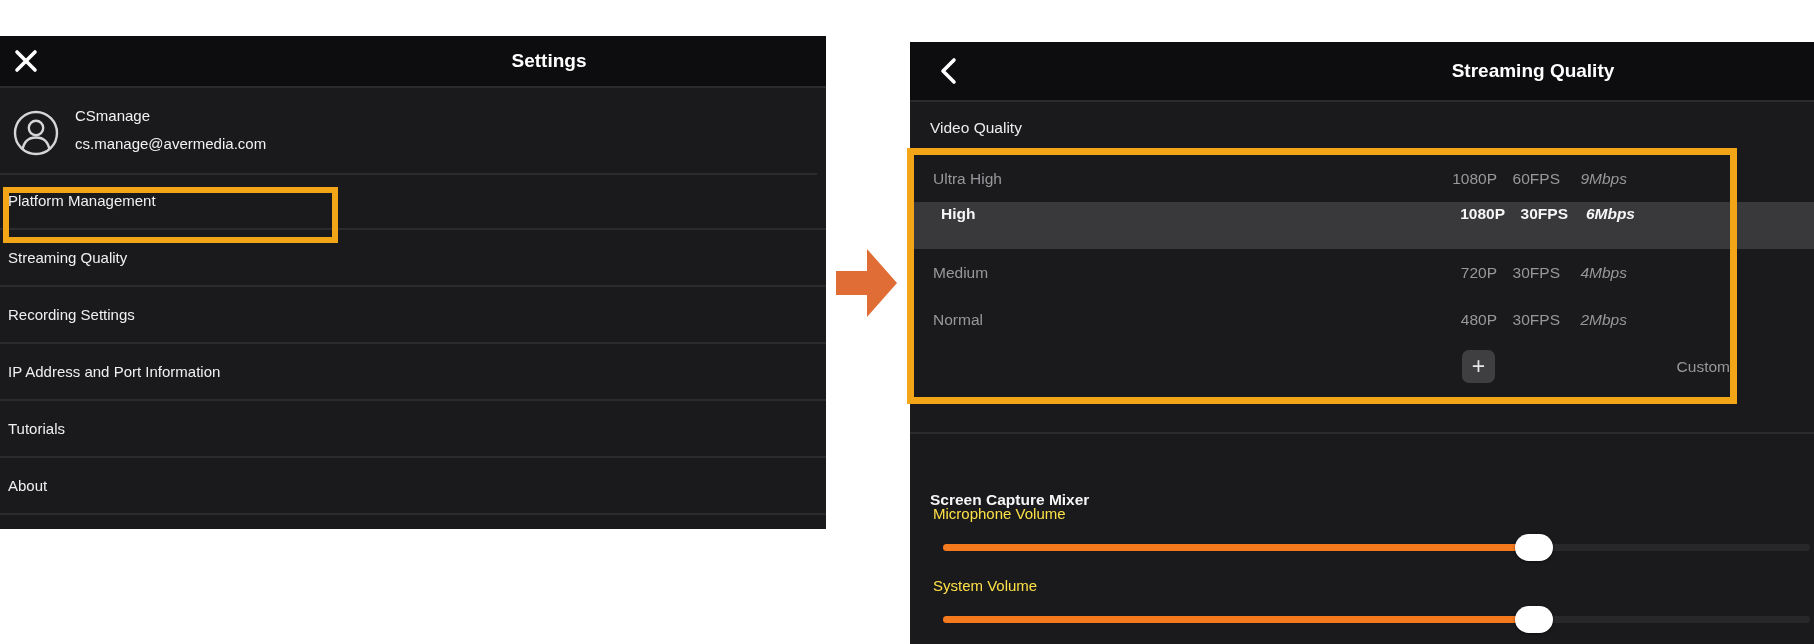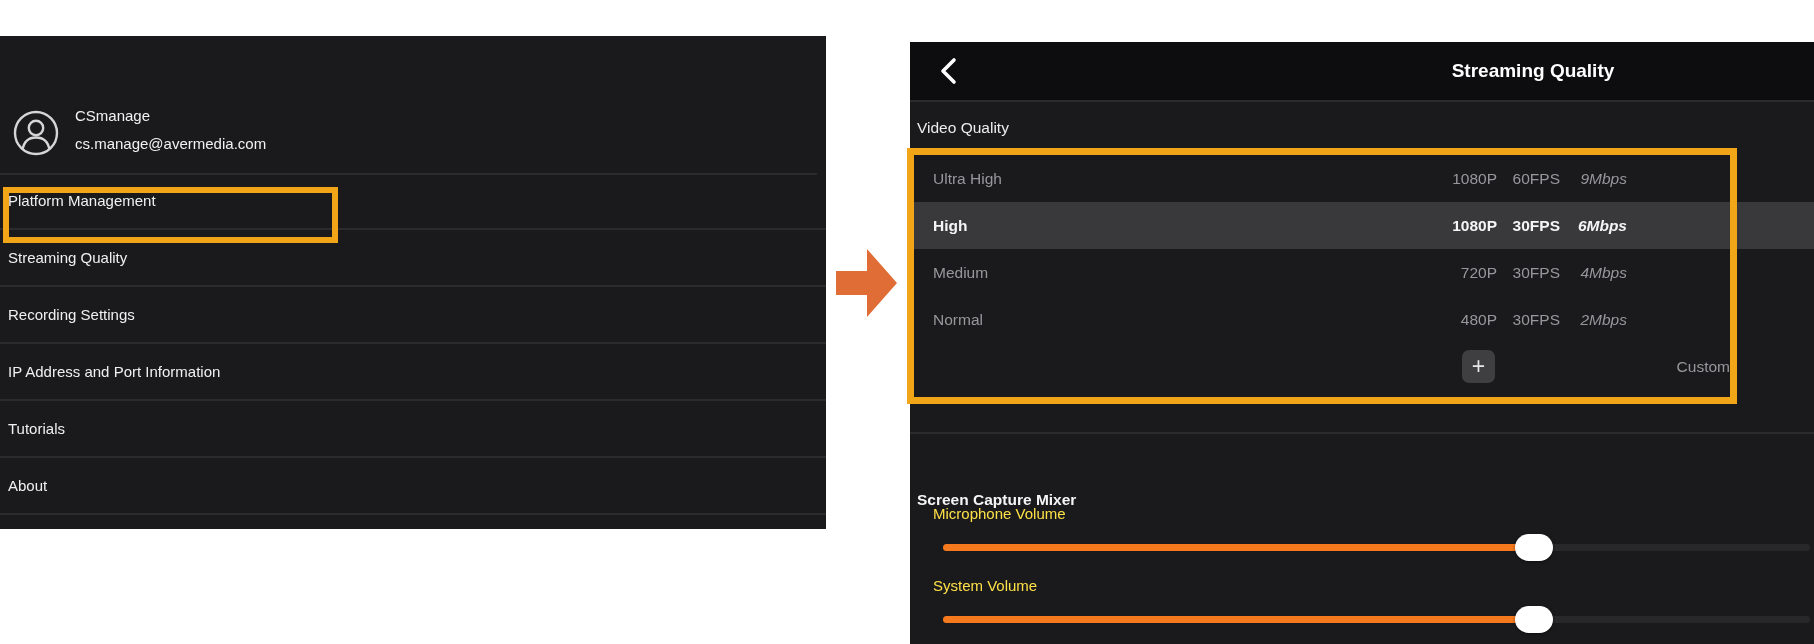--- a/index.html
+++ b/index.html
@@ -26,21 +26,21 @@
   .lp-highlight-box{position:absolute;left:3px;top:151px;width:335px;height:56px;
     border:6px solid #f2a617;box-sizing:border-box;pointer-events:none;z-index:5;}
   
   .transition-arrow{position:absolute;left:836px;top:249px;width:61px;height:68px;background:#e06d35;
     clip-path:polygon(0 22px,31px 22px,31px 0,61px 34px,31px 68px,31px 46px,0 46px);}
   
   #right-panel{left:910px;top:42px;width:904px;height:602px;}
   #rp-header{height:58px;}
   .back-btn{position:absolute;left:28px;top:15px;width:22px;height:28px;cursor:pointer;}
   .vq-label-row{position:absolute;left:0;right:0;top:58px;height:55px;display:flex;align-items:center;}
-  .section-label{margin-left:7px;font-size:15.5px;color:#ececed;}
+  .section-label{margin-left:20px;font-size:15.5px;color:#ececed;}
   .section-label.bold{font-weight:bold;color:#f5f5f6;}
   .hl-strip{position:absolute;left:2px;top:160px;width:902px;height:47px;background:#39393b;z-index:1;}
   .vq-box{position:absolute;left:-3px;top:106px;width:830px;height:256px;
     border:7px solid #f2a617;box-sizing:border-box;z-index:3;pointer-events:none;}
   .vq-rows{position:absolute;left:4px;top:113px;width:816px;z-index:2;}
   .vq-row{position:absolute;left:0;width:816px;height:47px;display:flex;align-items:center;cursor:pointer;}
   .vq-row .q-name{margin-left:19px;font-size:15.5px;color:#98989c;}
   .vq-row.selected .q-name{color:#f5f5f6;font-weight:600;}
   .q-vals{position:absolute;right:103px;top:0;bottom:0;display:flex;align-items:center;}
   .q-vals span{display:inline-block;text-align:right;font-size:15.5px;color:#98989c;}
@@ -60,20 +60,29 @@
     border-radius:13.5px;box-shadow:0 1px 3px rgba(0,0,0,0.45);cursor:pointer;}
   .mixer-title-wrap{position:absolute;left:0;right:0;}
 </style>
 </head>
 <body>
 
 <div id="screen">
 
   <div id="left-panel" class="panel">
 
+    <div id="lp-header" class="hdr">
+      <div class="close-btn">
+        <svg width="28" height="28" viewBox="0 0 28 28">
+          <line x1="5" y1="5" x2="23" y2="23" stroke="#ffffff" stroke-width="3.6" stroke-linecap="round"></line>
+          <line x1="23" y1="5" x2="5" y2="23" stroke="#ffffff" stroke-width="3.6" stroke-linecap="round"></line>
+        </svg>
+      </div>
+      <div class="hdr-title" style="left:549px;">Settings</div>
+    </div>
 
     <div class="account-row">
       <div class="avatar">
         <svg width="46" height="46" viewBox="0 0 46 46">
           <circle cx="23" cy="23" r="21" fill="none" stroke="#d5d5d7" stroke-width="2.4"></circle>
           <circle cx="23" cy="18" r="7.2" fill="none" stroke="#d5d5d7" stroke-width="2.4"></circle>
           <path d="M 9.5 40 C 11 30.5 16 27.5 23 27.5 C 30 27.5 35 30.5 36.5 40" fill="none" stroke="#d5d5d7" stroke-width="2.4"></path>
         </svg>
       </div>
       <div class="acct-name">CSmanage</div>
@@ -125,21 +134,21 @@
 
       <div class="vq-row" style="top:0;">
         <span class="q-name">Ultra High</span>
         <span class="q-vals">
           <span class="q-res">1080P</span>
           <span class="q-fps">60FPS</span>
           <span class="q-bit">9Mbps</span>
         </span>
       </div>
 
-      <div class="vq-row selected" style="top:47px;">
+      <div class="vq-row selected" style="top:35px;margin-left:8px;">
         <span class="q-name">High</span>
         <span class="q-vals">
           <span class="q-res">1080P</span>
           <span class="q-fps">30FPS</span>
           <span class="q-bit">6Mbps</span>
         </span>
       </div>
 
       <div class="vq-row" style="top:94px;">
         <span class="q-name">Medium</span>

